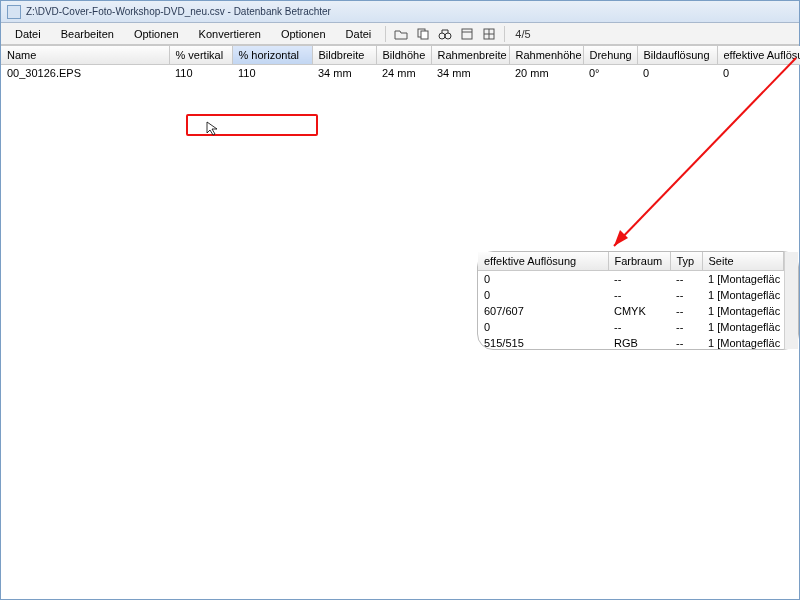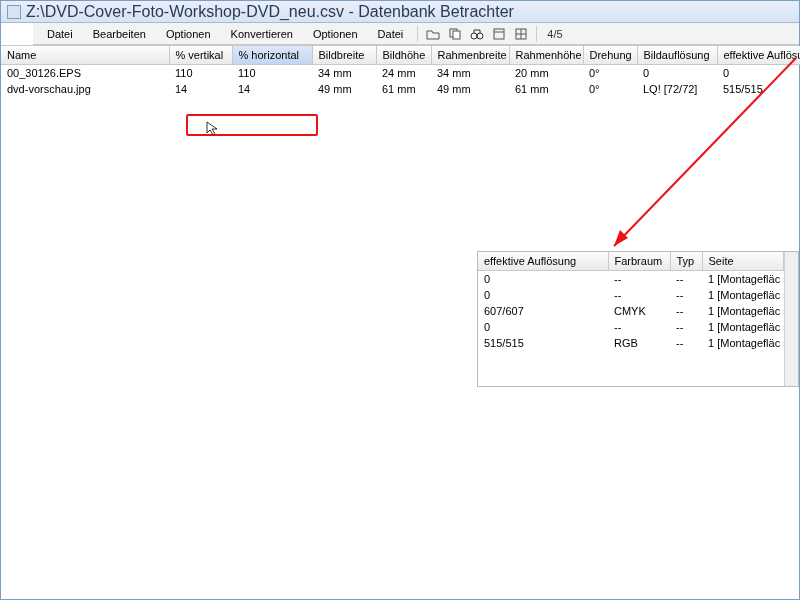--- a/index.html
+++ b/index.html
@@ -1,21 +1,21 @@
 <!DOCTYPE html>
 <html><head>
 <meta charset="utf-8">
 <style>
 * { box-sizing: border-box; margin: 0; padding: 0; }
 body { font-family: Tahoma, Arial, sans-serif; font-size: 11px; background: #fff; width: 800px; height: 600px; overflow: hidden; position: relative; }
 .window { border: 1px solid #7a9ec5; width: 800px; height: 600px; background: #fff; position: relative; }
 .titlebar { background: linear-gradient(#e8eff8, #d6e3f3); height: 22px; display: flex; align-items: center; padding: 0 6px; border-bottom: 1px solid #a8b8cd; }
 .titlebar .icon { width: 14px; height: 14px; margin-right: 5px; background: #d6e3f3; border: 1px solid #7a9ec5; }
-.titlebar .title { color: #2a3a55; font-size: 16px; }
-.menubar { height: 22px; display: flex; align-items: center; padding: 0 4px; border-bottom: 1px solid #c9c9c9; background: #f3f3f3; margin-left: 32px; }
+.titlebar .title { color: #2a3a55; font-size: 10px; }
+.menubar { height: 22px; display: flex; align-items: center; padding: 0 4px; border-bottom: 1px solid #c9c9c9; background: #f3f3f3; }
 .menubar .mitem { padding: 3px 10px; cursor: default; }
 .menubar .sep { width: 1px; height: 16px; background: #ccc; margin: 0 4px; }
 .menubar .ticon { width: 16px; height: 14px; margin: 0 3px; display: inline-flex; align-items: center; justify-content: center; color: #444; font-size: 12px; }
 .menubar .pager { margin-left: 6px; color: #333; }
 .grid { position: relative; width: 100%; border-top: 1px solid #c9c9c9; }
 .grid table { border-collapse: collapse; width: 100%; table-layout: fixed; }
 .grid th { background: linear-gradient(#fdfdfd, #eaeaea); border-right: 1px solid #c9c9c9; border-bottom: 1px solid #c9c9c9; text-align: left; font-weight: normal; padding: 3px 6px; height: 18px; white-space: nowrap; overflow: hidden; }
 .grid td { padding: 2px 6px; border-bottom: 0px; height: 16px; white-space: nowrap; overflow: hidden; }
 .grid th.sorted { background: linear-gradient(#dbe7fa, #c2d6f2); margin-left: 26px; }
 .cell-sel { background: #316ac5; color: #fff; display: inline-block; padding: 0 2px; }
@@ -115,52 +115,40 @@
             <td>110</td>
             <td>110</td>
             <td>34 mm</td>
             <td>24 mm</td>
             <td>34 mm</td>
             <td>20 mm</td>
             <td>0°</td>
             <td>0</td>
             <td>0</td>
           </tr>
-          <tr>
-            <td>dvd-vorschau.jpg</td>
-            <td>14</td>
-            <td>14</td>
-            <td>49 mm</td>
-            <td>61 mm</td>
-            <td>49 mm</td>
-            <td>61 mm</td>
-            <td>0°</td>
-            <td>LQ! [72/72]</td>
-            <td>515/515</td>
-          </tr>
         </tbody>
     </table>
   </div>
 
   <div class="redbox" style="left:185px; top:113px; width:132px; height:22px;"></div>
 
   <div class="cursor" style="left:205px; top:120px;">
     <svg width="14" height="16">
         <polygon points="1,1 1,12 4,9 7,14 9,13 6,8 11,8" fill="#fff" stroke="#000" stroke-width="0.8"></polygon>
       </svg>
   </div>
 
   <div class="arrow" style="left:595px; top:55px; width:210px; height:200px;">
     <svg width="210" height="200">
       <line x1="200" y1="2" x2="18" y2="190"></line>
       <polygon points="18,190 32,182 24,174"></polygon>
     </svg>
   </div>
 
-  <div class="floating" style="left:476px; top:250px; width:322px; height:136px;">
+  <div class="floating" style="left:476px; top:250px; width:322px; height:99px;border-radius:16px;">
     <table>
       <colgroup>
           <col style="width:130px">
           <col style="width:62px">
           <col style="width:32px">
           <col>
         </colgroup>
       <thead>
         <tr>
           <th>effektive Auflösung</th>

